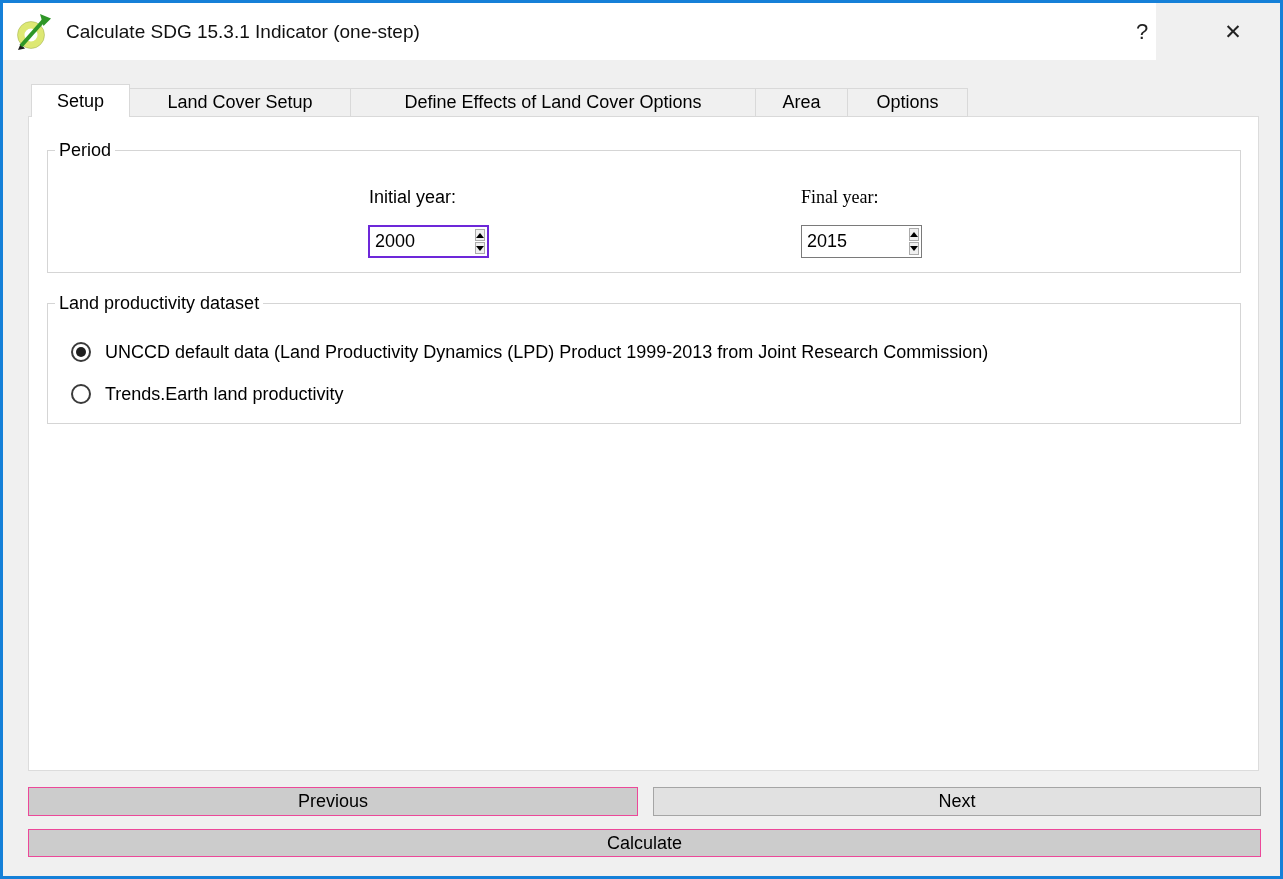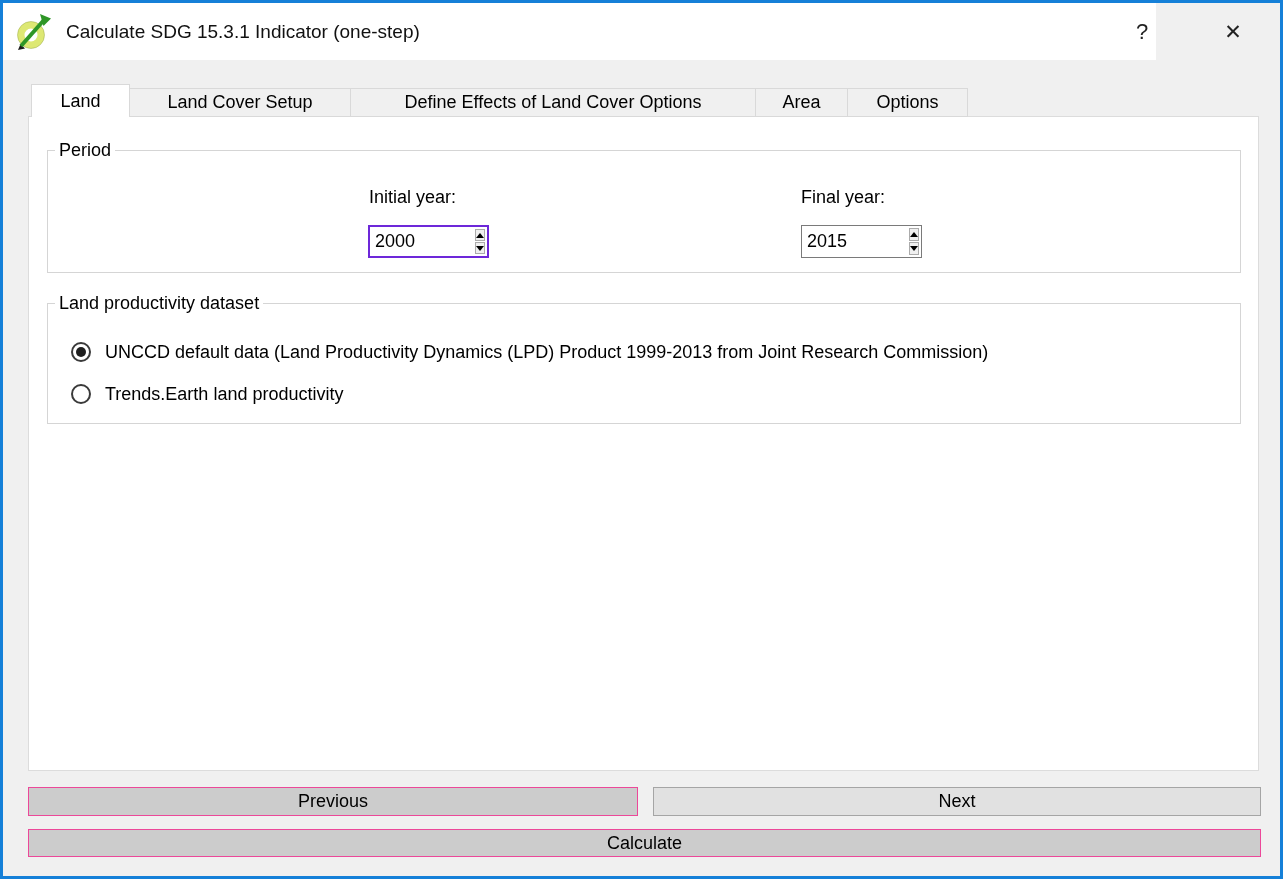--- a/index.html
+++ b/index.html
@@ -50,21 +50,21 @@
   .groupbox { position:absolute; border:1px solid #d5d5d5; background:#ffffff; }
   .group-label {
     position:absolute; top:-11px; left:7px; background:#ffffff;
     padding:0 4px; font-size:18px; color:#000; white-space:nowrap;
   }
   .gb-period  { left:18px; top:33px;  width:1194px; height:123px; }
   .gb-dataset { left:18px; top:186px; width:1194px; height:121px; }
 
   .field-label { position:absolute; font-size:18px; color:#000; white-space:nowrap; }
   .lbl-initial { left:321px; top:36px; }
-  .lbl-final   { left:753px; top:36px; }
+  .lbl-final   { left:753px; top:36px;font-family:Liberation Serif, serif; }
 
   .spinbox {
     position:absolute; width:121px; height:33px; background:#ffffff;
     display:flex; align-items:stretch;
   }
   .sb-initial { left:320px; top:74px; border:2px solid #6d28d9; }
   .sb-final   { left:753px; top:74px; border:1px solid #7a7a7a; }
   .spin-input {
     flex:1 1 auto; min-width:0; border:none; outline:none;
     font-family:"Liberation Sans", sans-serif; font-size:18px; color:#000;
@@ -113,21 +113,21 @@
       <polygon points="3,38 10,36.5 5.5,32" fill="#1c1c1c"></polygon>
       <line x1="6" y1="34" x2="29" y2="8" stroke="#2e9626" stroke-width="4"></line>
       <polygon points="25,2 36,6.5 28.5,14" fill="#2e9626"></polygon>
     </svg>
     <div class="title-text">Calculate SDG 15.3.1 Indicator (one-step)</div>
   </div>
   <div class="cap-btn cap-help">?</div>
   <div class="cap-btn cap-close">✕</div>
 
   <div class="tabs">
-    <div class="tab tab-w1 active">Land</div>
+    <div class="tab tab-w1 active">Setup</div>
     <div class="tab tab-w2">Land Cover Setup</div>
     <div class="tab tab-w3">Define Effects of Land Cover Options</div>
     <div class="tab tab-w4">Area</div>
     <div class="tab tab-w5">Options</div>
   </div>
 
   <div class="pane">
 
     <div class="groupbox gb-period">
       <div class="group-label">Period</div>

